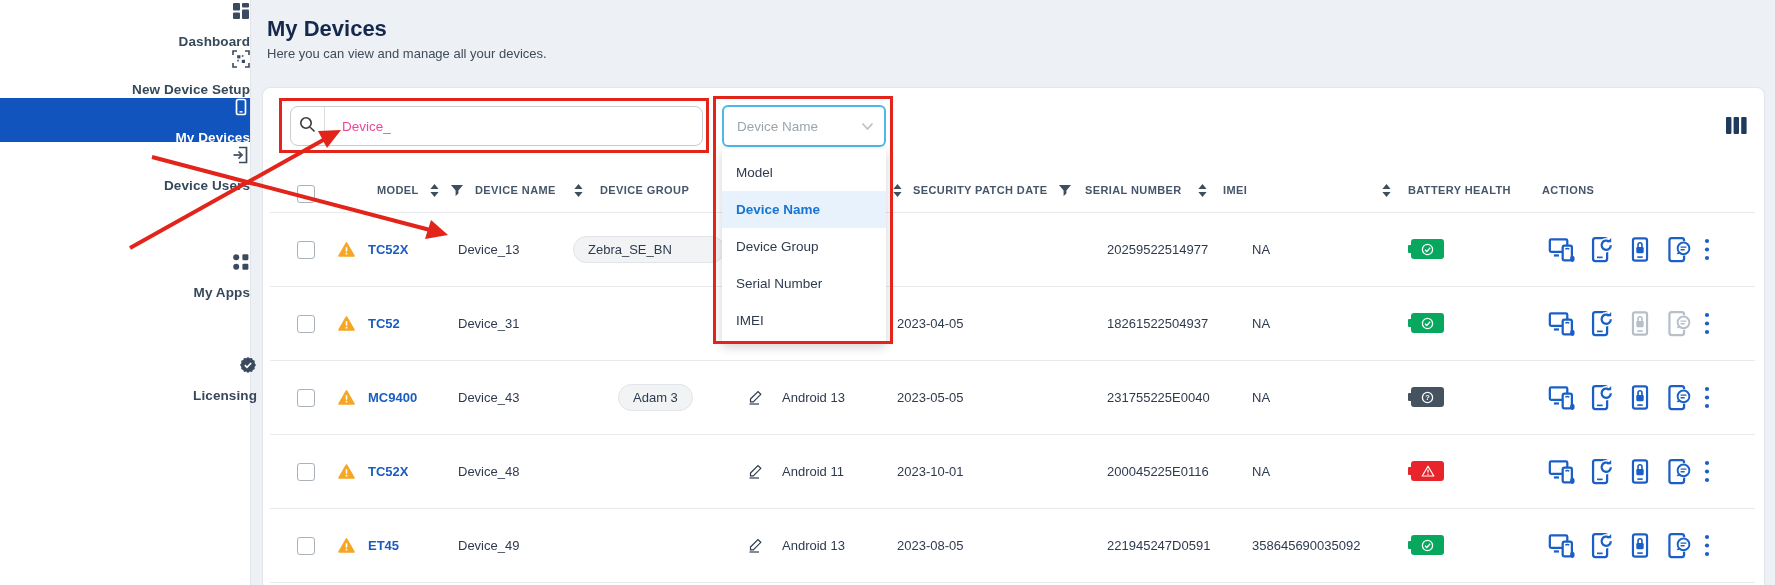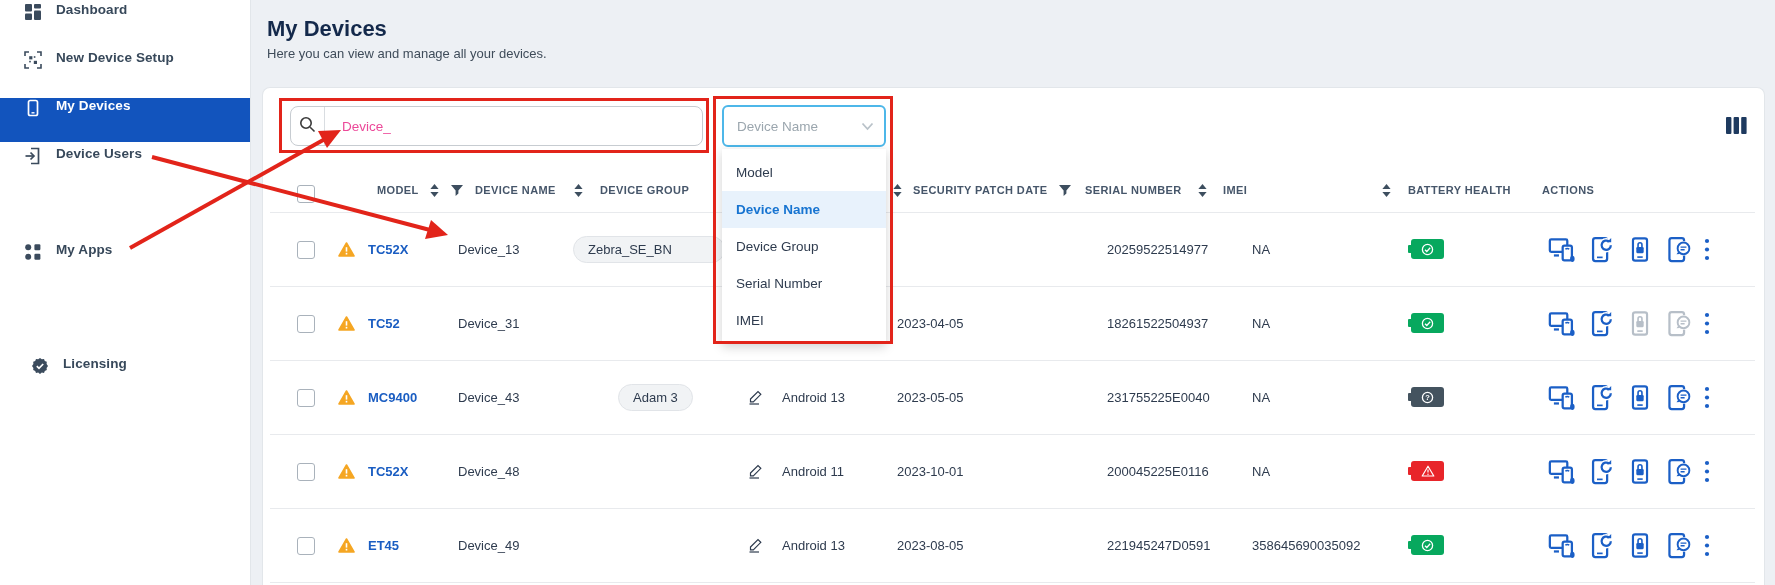--- a/index.html
+++ b/index.html
@@ -1,20 +1,20 @@
 <!DOCTYPE html>
 <html style="--accent: #1254BD; --link: #1A5DC2; --action: #1B5FC6; --disabled: #B7BFC8; --red: #E2241A; --selbg: #E8F2FC; --seltext: #1774D1; --ddborder: #4DB7E9;"><head>
 <meta charset="utf-8">
 <style>
   html,body{margin:0;padding:0;background:#fff;font-family:"Liberation Sans",sans-serif;}
   #app{position:relative;width:1775px;height:585px;overflow:hidden;background:#fff;}
 
   
   .sidebar{position:absolute;left:0;top:0;width:250px;height:585px;background:#fff;border-right:1px solid #E2E6EA;z-index:2;}
-  .nav-item{position:absolute;left:0;width:250px;height:44px;display:flex;align-items:flex-start;gap:14px;padding-left:23px;box-sizing:border-box;color:#37485A;cursor:pointer;}
+  .nav-item{position:absolute;left:0;width:250px;height:44px;display:flex;align-items:flex-end;gap:14px;padding-left:23px;box-sizing:border-box;color:#37485A;cursor:pointer;flex-direction:column;}
   .nav-item .nav-ic{width:19px;height:19px;display:flex;align-items:center;justify-content:center;color:#3B4B5D;}
   .nav-item .nav-lb{font-size:13.5px;font-weight:700;letter-spacing:.1px;}
   .nav-item.active{background:var(--accent);color:#fff;}
   .nav-item.active .nav-ic{color:#fff;}
 
   
   .main-bg{position:absolute;left:250px;top:0;width:1525px;height:585px;background:#EDF0F4;}
   .page-title{position:absolute;left:267px;top:16px;font-size:22px;font-weight:800;color:#14294B;}
   .page-subtitle{position:absolute;left:267px;top:46px;font-size:13px;color:#3F4C5A;}
   .card{position:absolute;left:262px;top:87px;width:1501px;height:498px;background:#fff;border:1px solid #E2E6EA;border-bottom:none;border-radius:8px 8px 0 0;}
@@ -102,21 +102,21 @@
       <div class="nav-item" style="top: 146px;">
         <span class="nav-ic">
           <svg width="18" height="18" viewBox="0 0 18 18" fill="none" stroke="currentColor" stroke-width="1.7">
             <path d="M7 1.5h7.5v15H7"></path>
             <path d="M1.5 9h8"></path>
             <path d="M6.5 5.5 10 9l-3.5 3.5"></path>
           </svg>
         </span>
         <span class="nav-lb">Device Users</span>
       </div>
-      <div class="nav-item" style="top: 242px;">
+      <div class="nav-item" style="top: 253px;">
         <span class="nav-ic">
           <svg width="18" height="18" viewBox="0 0 18 18" fill="currentColor">
             <circle cx="4.2" cy="4.2" r="3"></circle>
             <rect x="10.4" y="1.2" width="6" height="6" rx="1.2"></rect>
             <circle cx="4.2" cy="13.8" r="3"></circle>
             <rect x="10.4" y="10.8" width="6" height="6" rx="1.2"></rect>
           </svg>
         </span>
         <span class="nav-lb">My Apps</span>
       </div>

